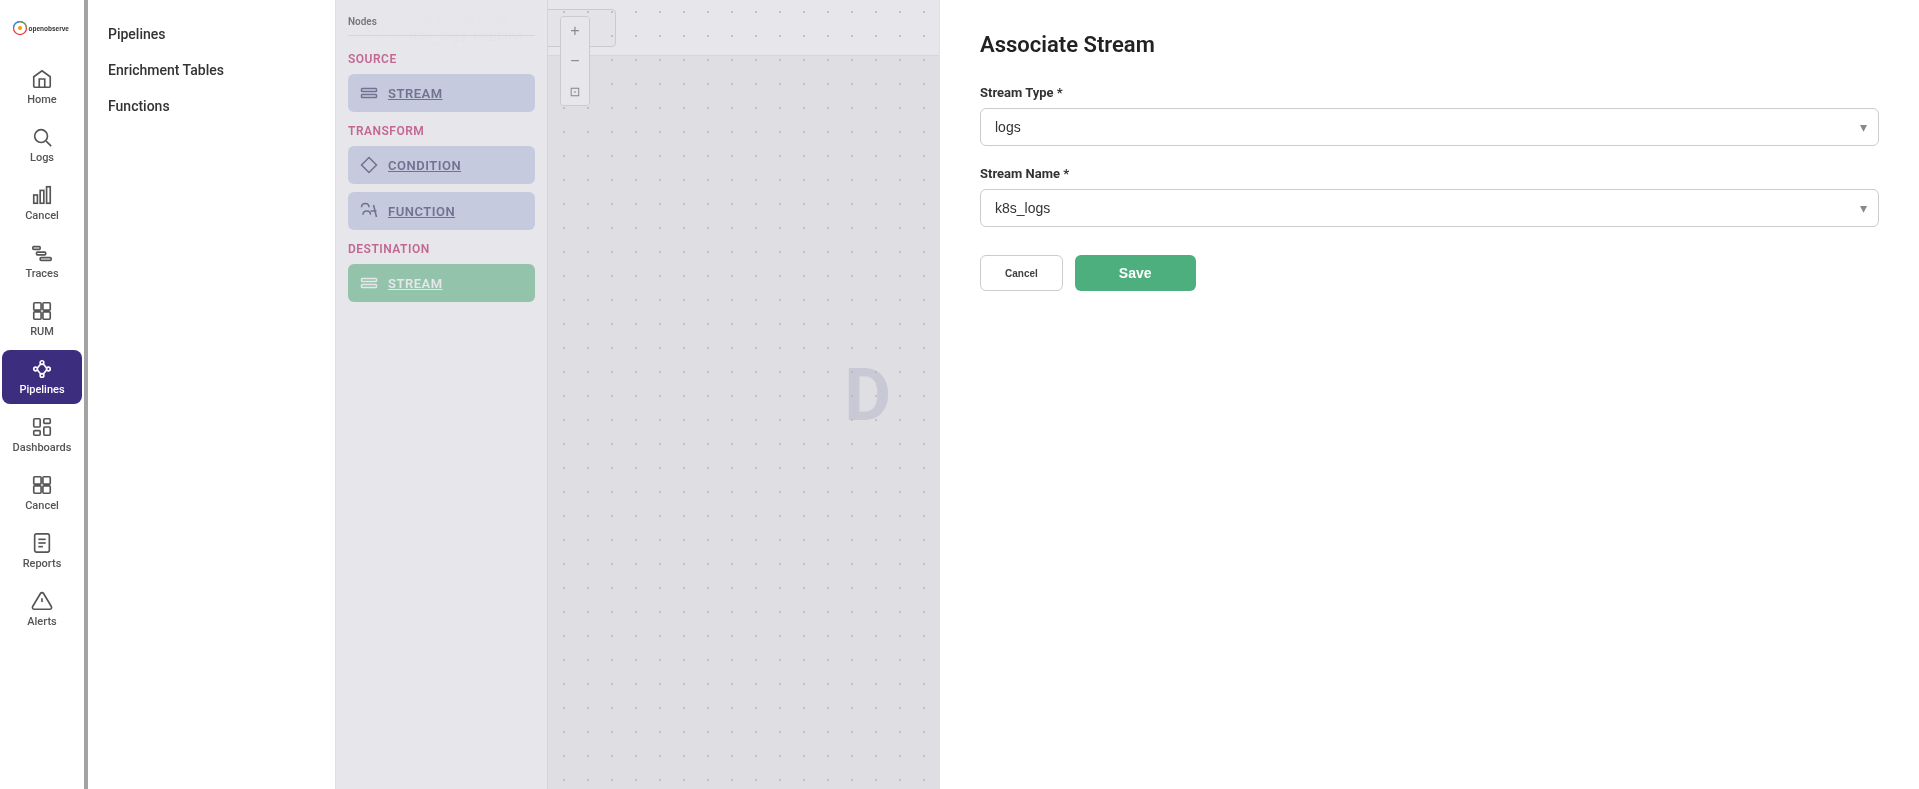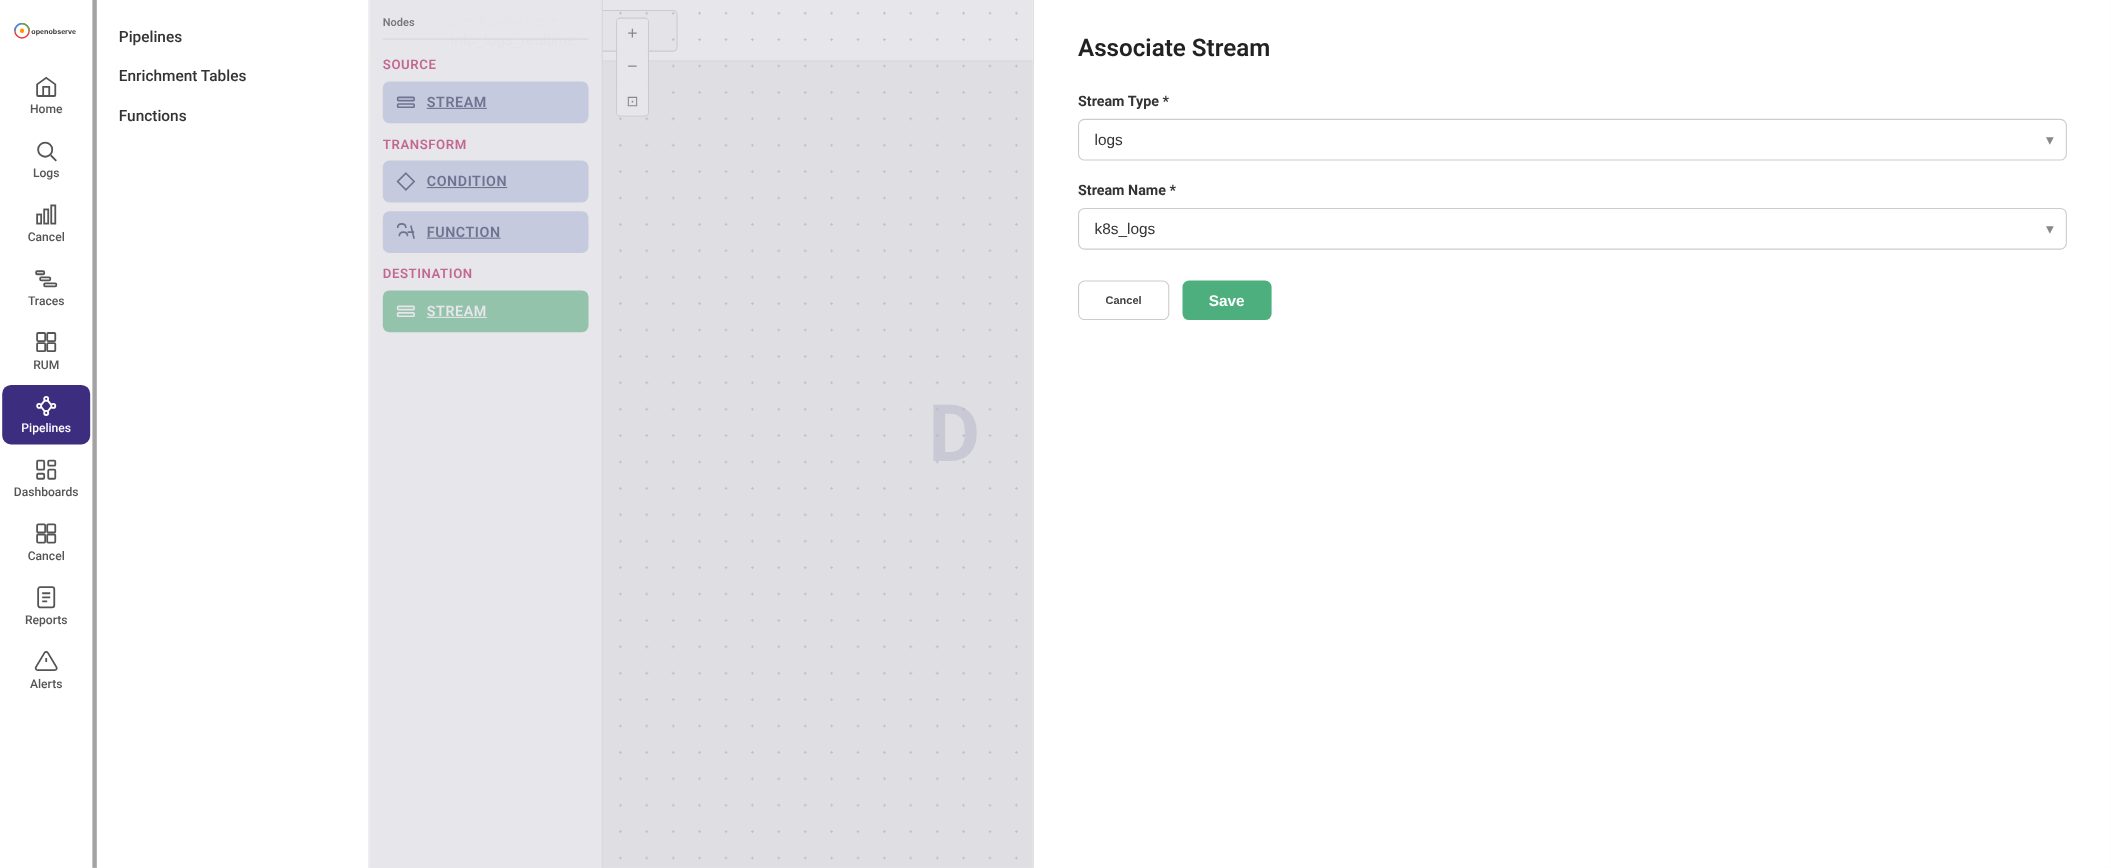--- a/index.html
+++ b/index.html
@@ -238,21 +238,21 @@
       padding: 10px 24px;
       border: 1.5px solid #ccc;
       border-radius: 6px;
       background: #fff;
       font-size: 10px;
       font-weight: 600;
       color: #404040;
       cursor: pointer;
     }
     .btn-save {
-      padding: 10px 24px;
+      padding: 10px 44px;
       border: none;
       border-radius: 6px;
       background: #4caf7d;
       font-size: 14px;
       font-weight: 600;
       color: #fff;
       cursor: pointer;
     }
 
     

